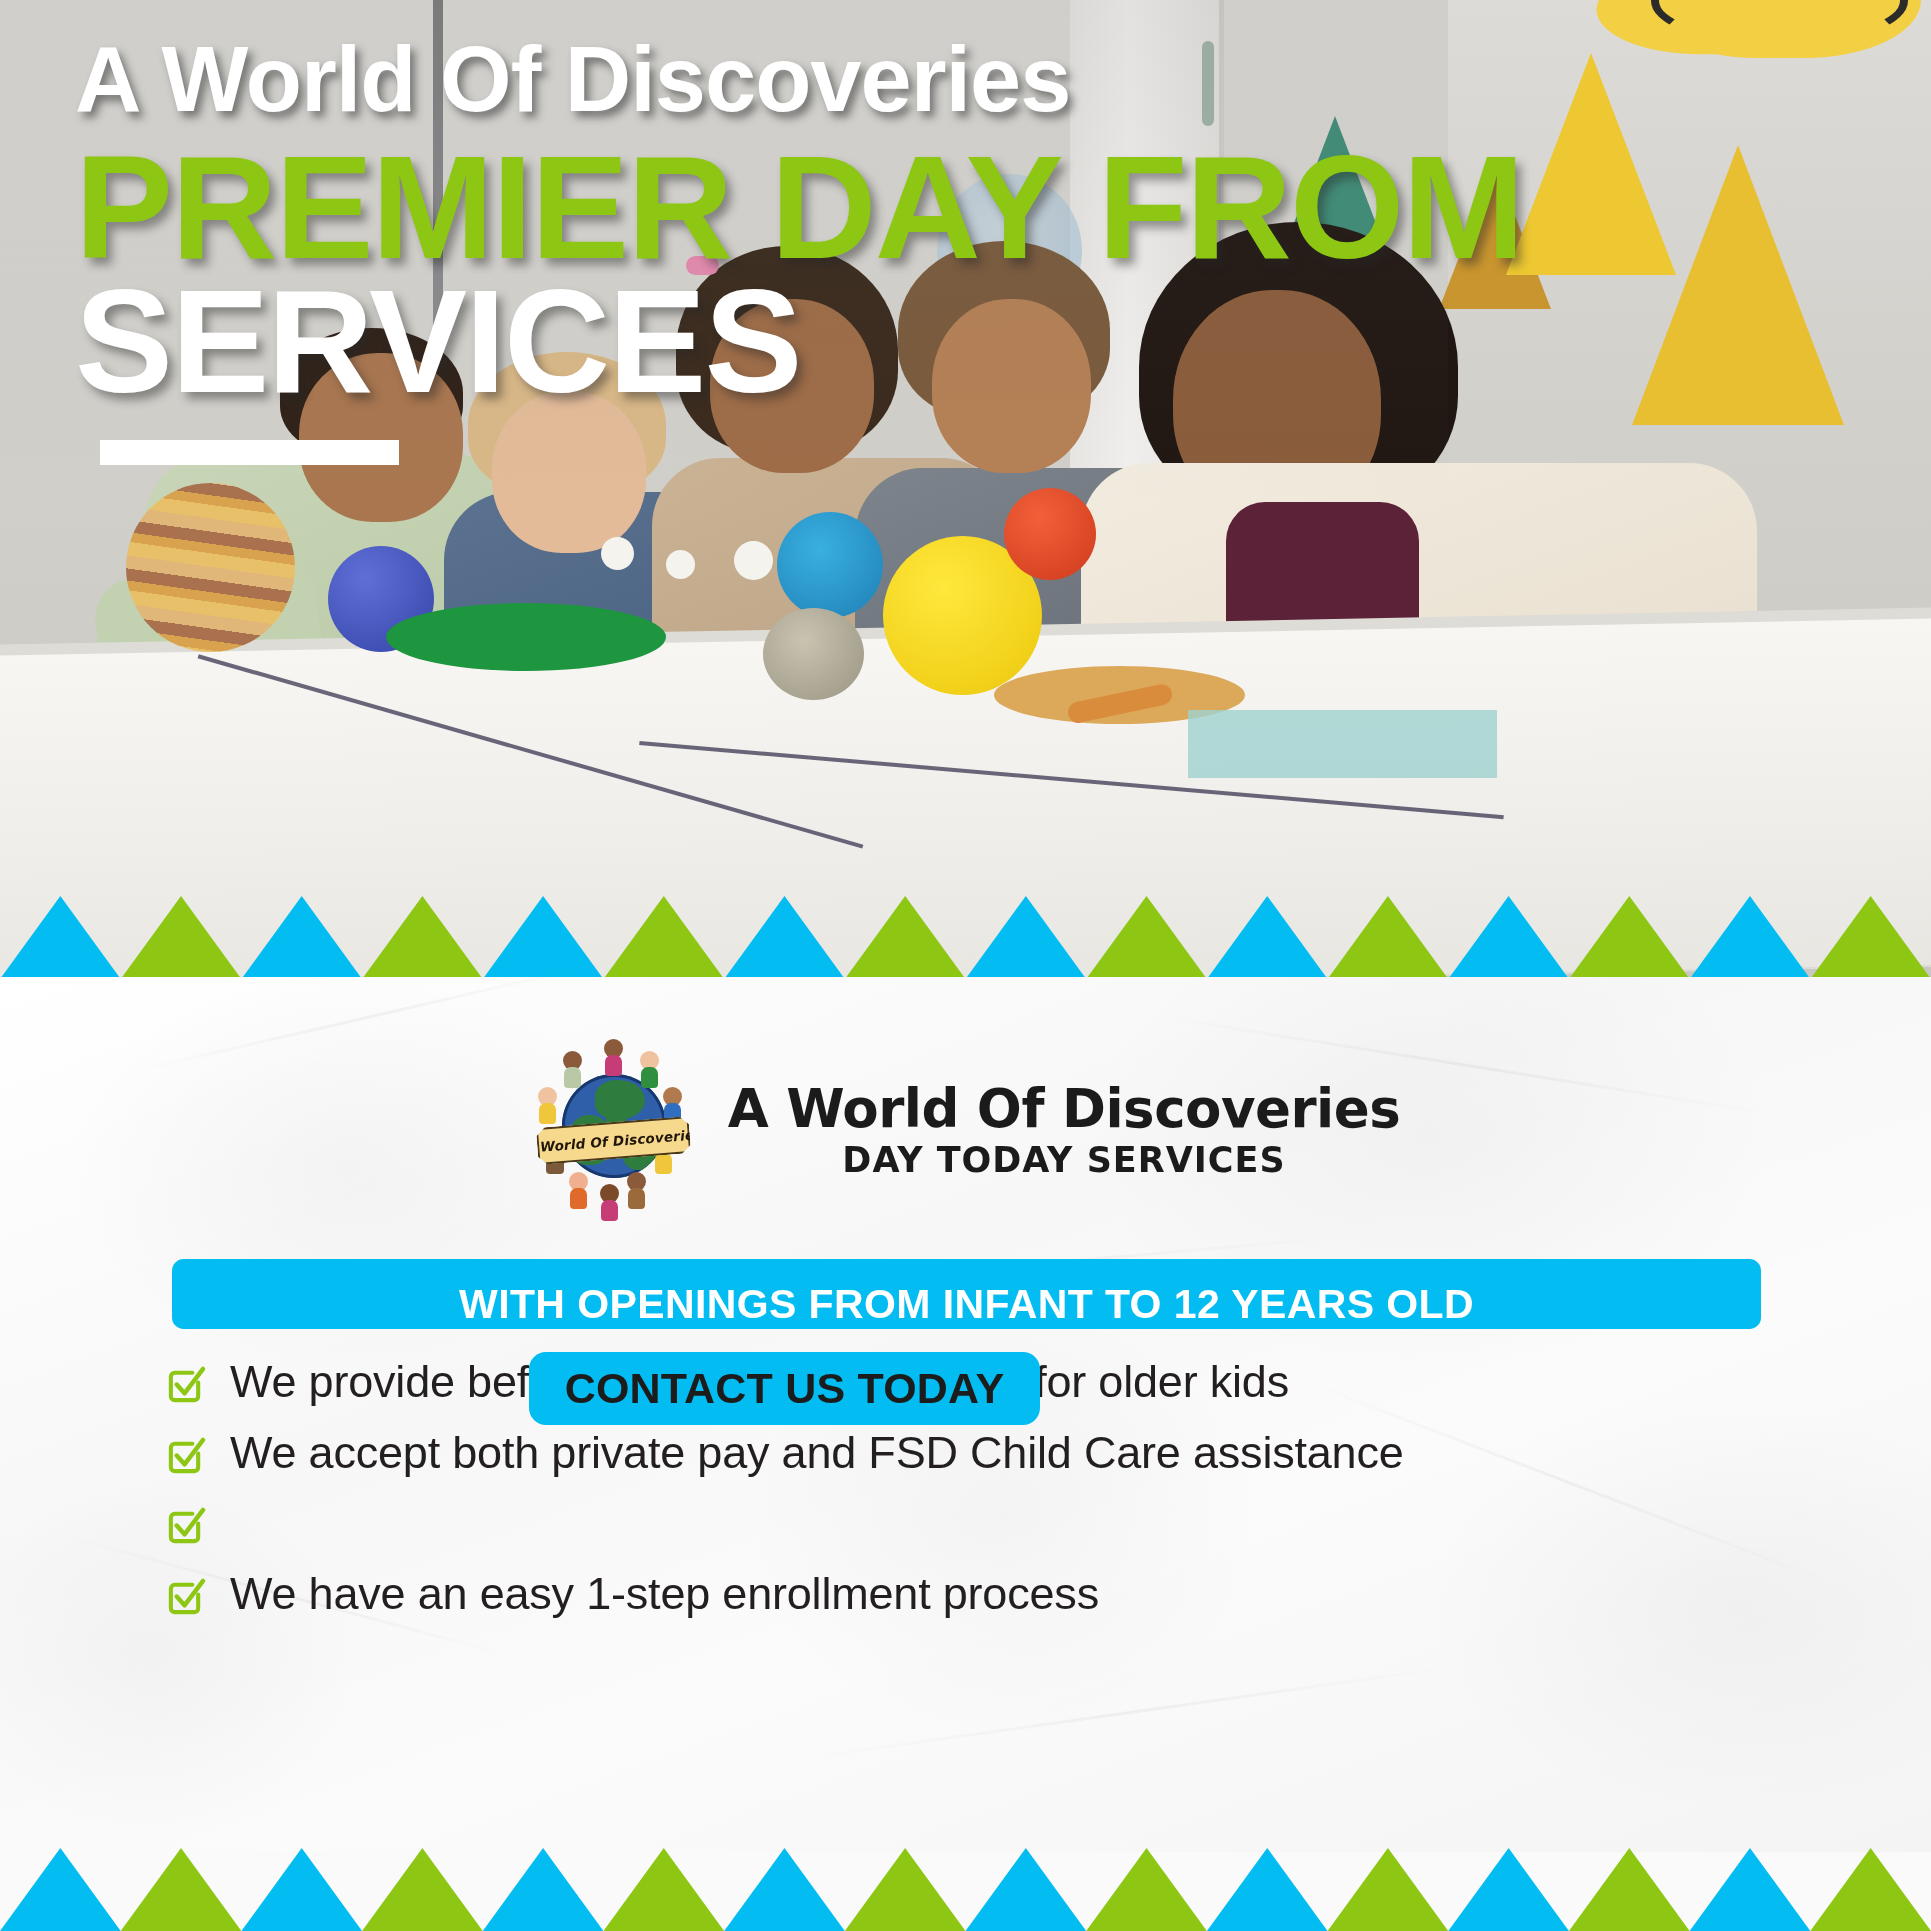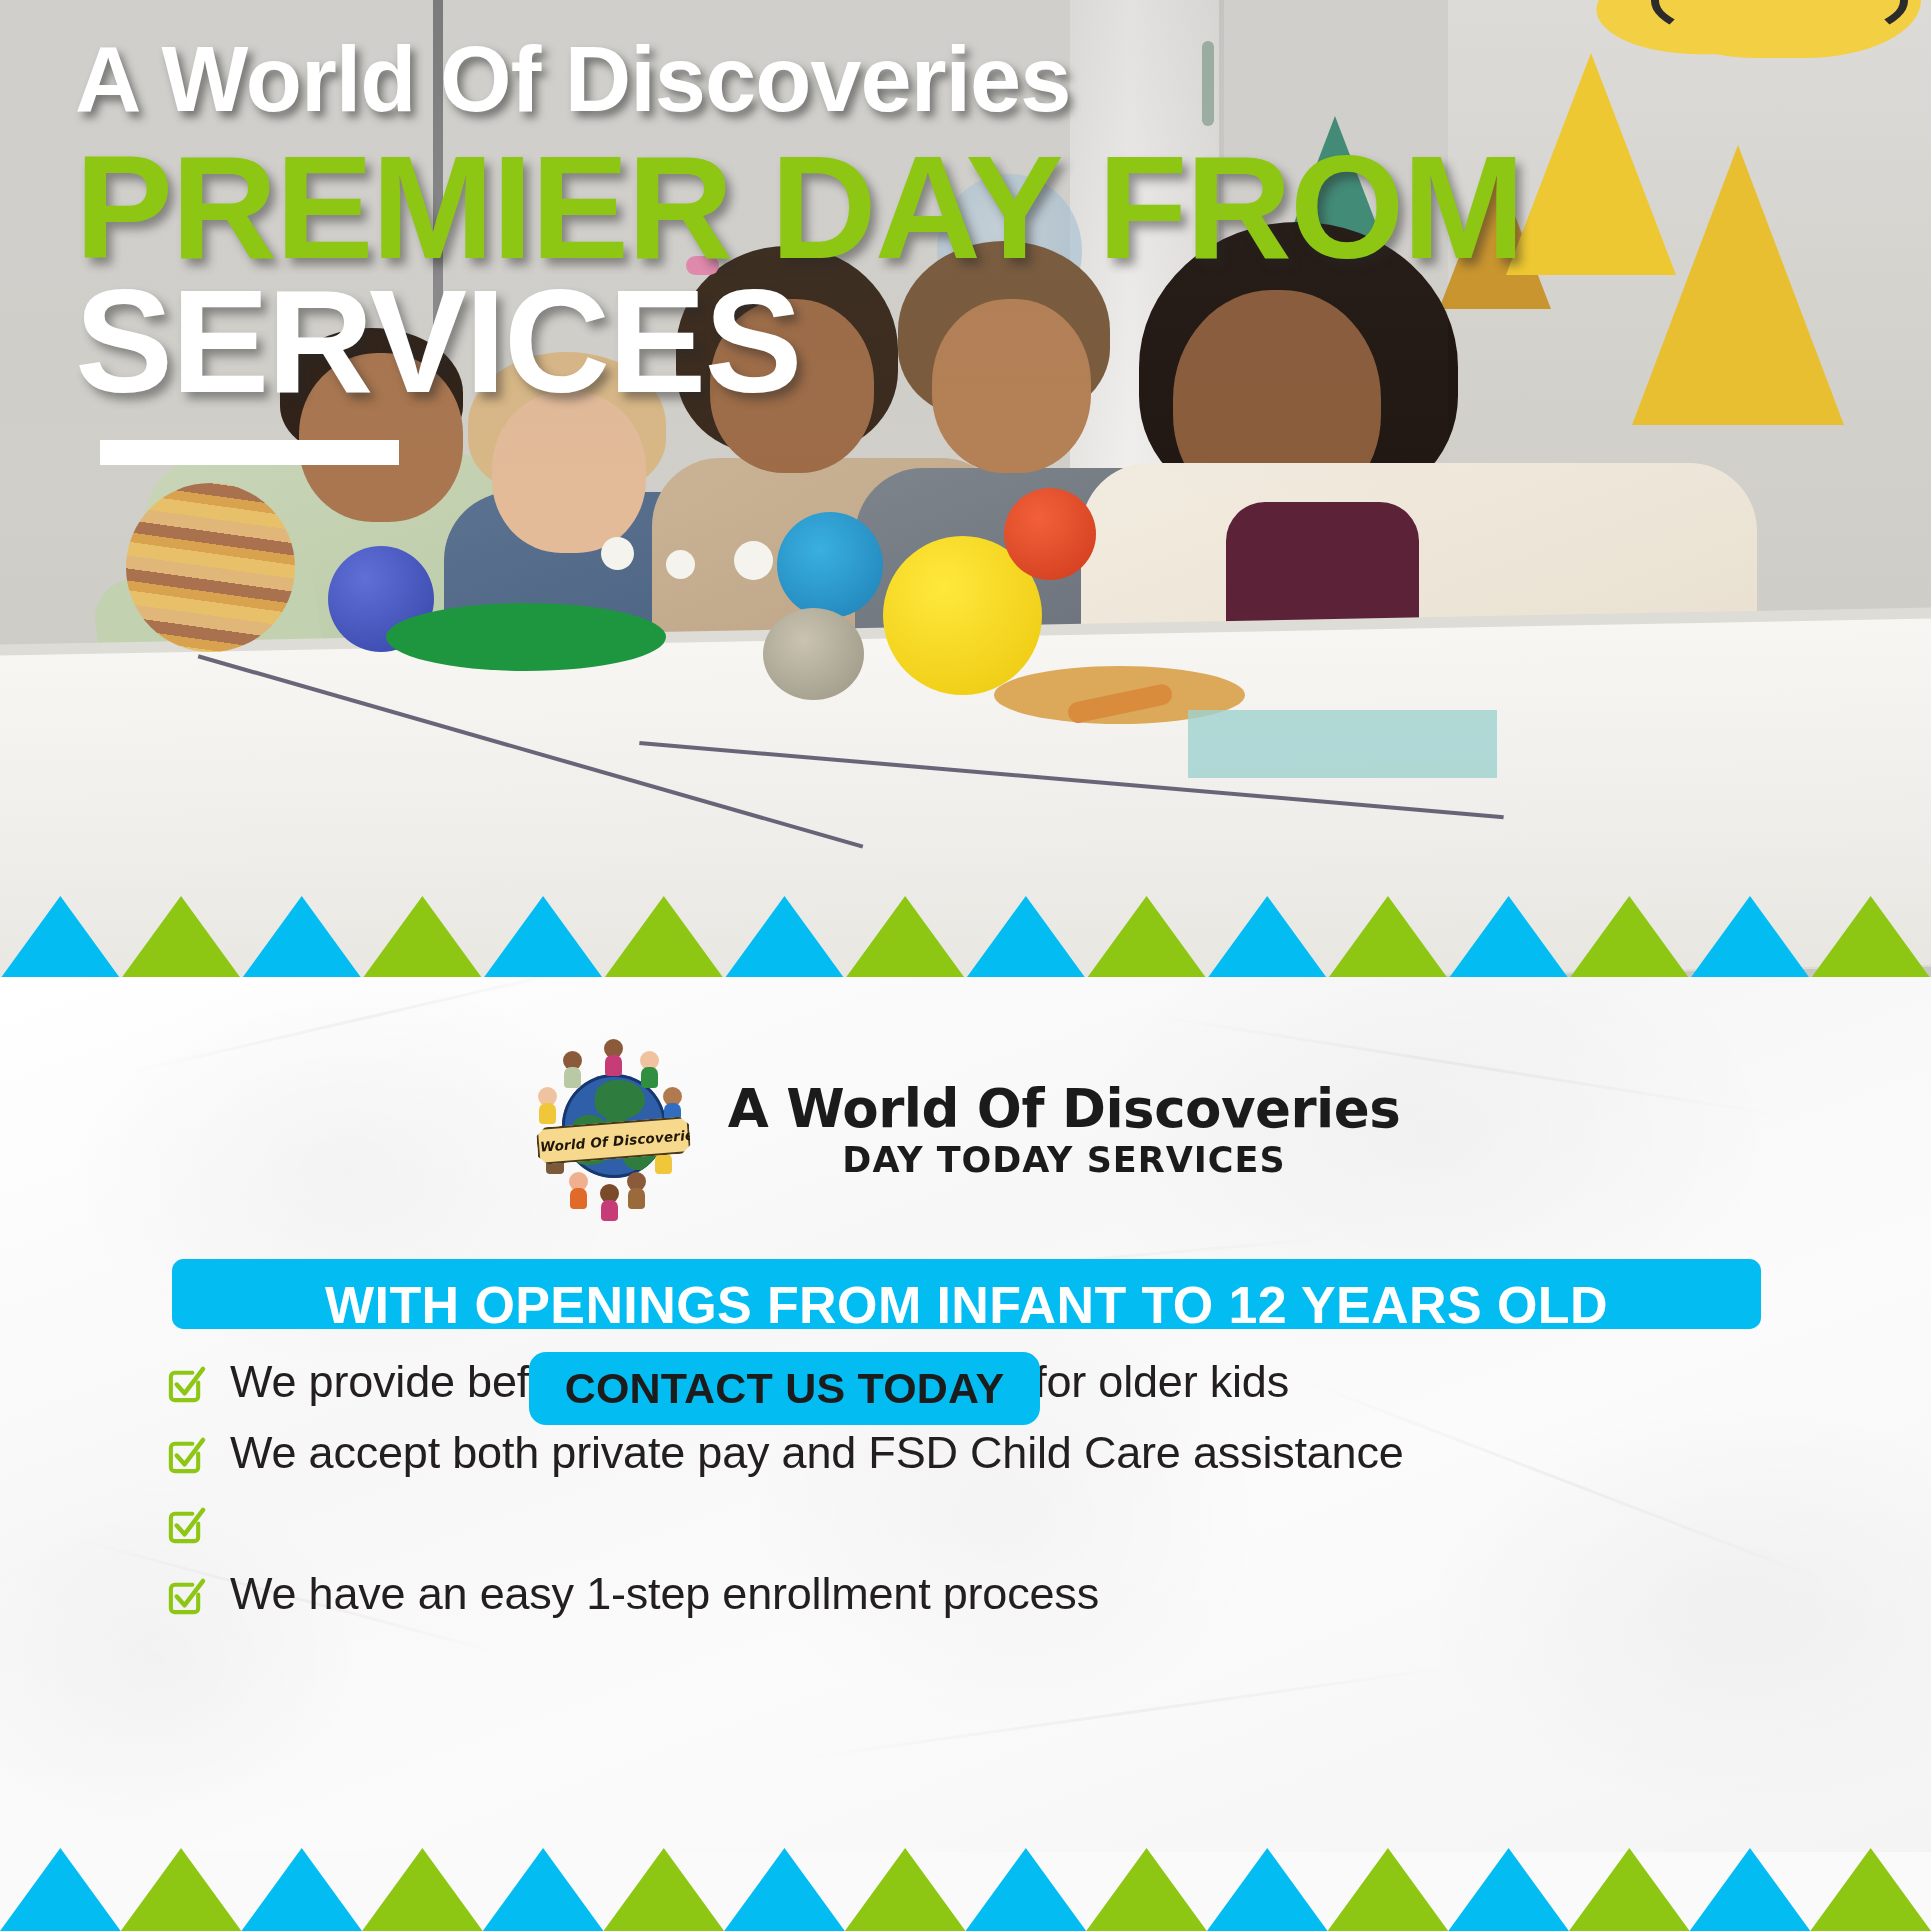--- a/index.html
+++ b/index.html
@@ -201,21 +201,21 @@
   }
 
   
   .banner {
     position:absolute; left:172px; top:282px;
     width:1589px; height:70px;
     background:#03BDF2; border-radius:11.6px;
     display:flex; align-items:center; justify-content:center;
   }
   .banner span {
-    font-size:52px; font-weight:bold; color:#ffffff;
+    font-size:41px; font-weight:bold; color:#ffffff;
     letter-spacing:0.4px; white-space:nowrap;margin-top:21px;
   }
 
   
   .checklist { position:absolute; left:166px; top:382px; width:1641px; }
   .ci { display:flex; align-items:flex-start; gap:25px; margin-bottom:25px; }
   .cbox { flex:0 0 auto; width:39px; height:39px; position:relative; margin-top:6.8px; }
   .cbox svg { display:block; width:39px; height:39px; overflow:visible; }
   .ci-label {
     font-size:45px; color:#231f20; line-height:1.0; letter-spacing:-0.2px;

